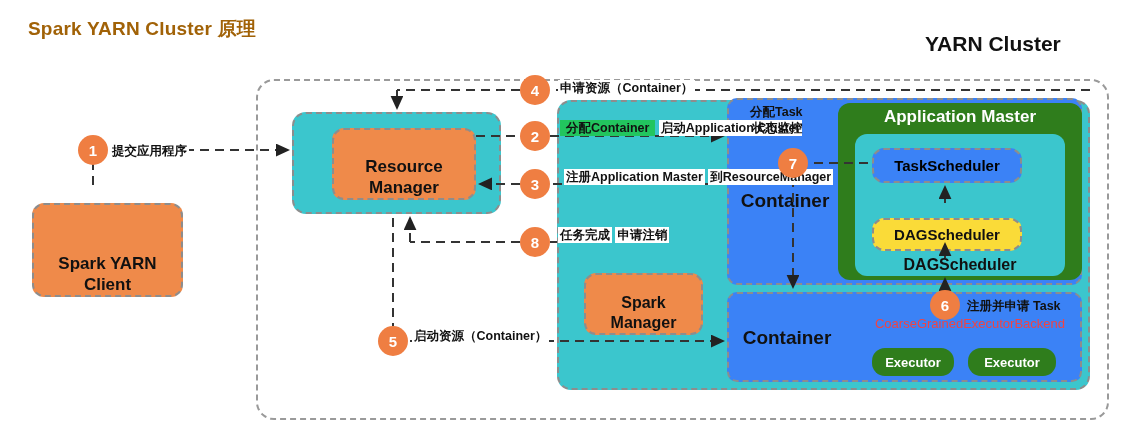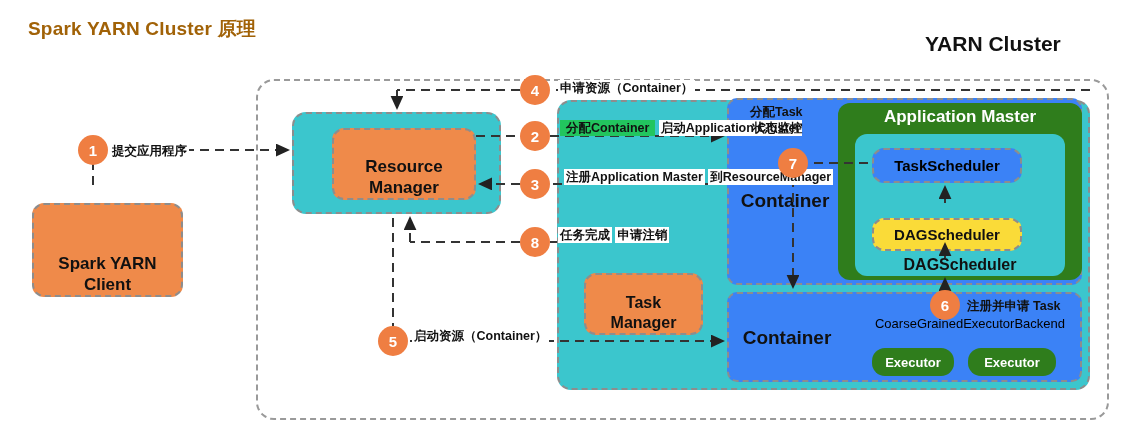--- a/index.html
+++ b/index.html
@@ -41,21 +41,21 @@
   #container-top-label{left:735px;top:190px;width:100px;text-align:center;}
   #container-bottom-label{left:735px;top:327px;width:104px;text-align:center;}
 
   #am-box{left:838px;top:103px;width:244px;height:177px;border-radius:12px;border:none;}
   #am-title{left:838px;top:107px;width:244px;text-align:center;font-size:17px;font-weight:bold;color:#fff;}
   #sparkcontent{left:855px;top:134px;width:210px;height:142px;border-radius:12px;border:none;background:#3bc6cd;}
   #sparkcontent-label{left:855px;top:256px;width:210px;text-align:center;font-size:16px;font-weight:bold;color:#111;}
   #task-scheduler{left:872px;top:148px;width:150px;height:35px;font-size:15px;}
   #dag-scheduler{left:872px;top:206px;width:150px;height:33px;font-size:15px;margin-top:12px;}
 
-  #cgeb-label{left:850px;top:316px;width:240px;text-align:center;font-size:13px;color:#000000;}
+  #cgeb-label{left:850px;top:316px;width:240px;text-align:center;font-size:13px;color:#ef4444;}
   #exec-1{left:872px;top:348px;width:82px;height:28px;font-size:13px;font-weight:bold;border:none;border-radius:13px;}
   #exec-2{left:968px;top:348px;width:88px;height:28px;font-size:13px;font-weight:bold;border:none;border-radius:13px;}
 
   
   .badge{position:absolute;width:30px;height:30px;border-radius:50%;background:#ef7e42;
          color:#fff;font-size:15px;font-weight:bold;display:flex;align-items:center;
          justify-content:center;z-index:9;}
 
   
   .cap{position:absolute;font-size:12.5px;font-weight:bold;color:#111;line-height:1.28;
@@ -126,21 +126,21 @@
   <div>
     <div>Resource</div>
     <div>Manager</div>
   </div>
 </div>
 
 <div class="abs box teal" id="yarn-cluster-box"></div>
 
 <div class="abs box orange" id="node-manager">
   <div>
-    <div>Task</div>
+    <div>Spark</div>
     <div>Manager</div>
   </div>
 </div>
 
 <div class="abs box green" id="container-top"></div>
 <div class="abs container-label" id="container-top-label">Container</div>
 
 <div class="abs box green" id="container-bottom"></div>
 <div class="abs container-label" id="container-bottom-label">Container</div>
 

